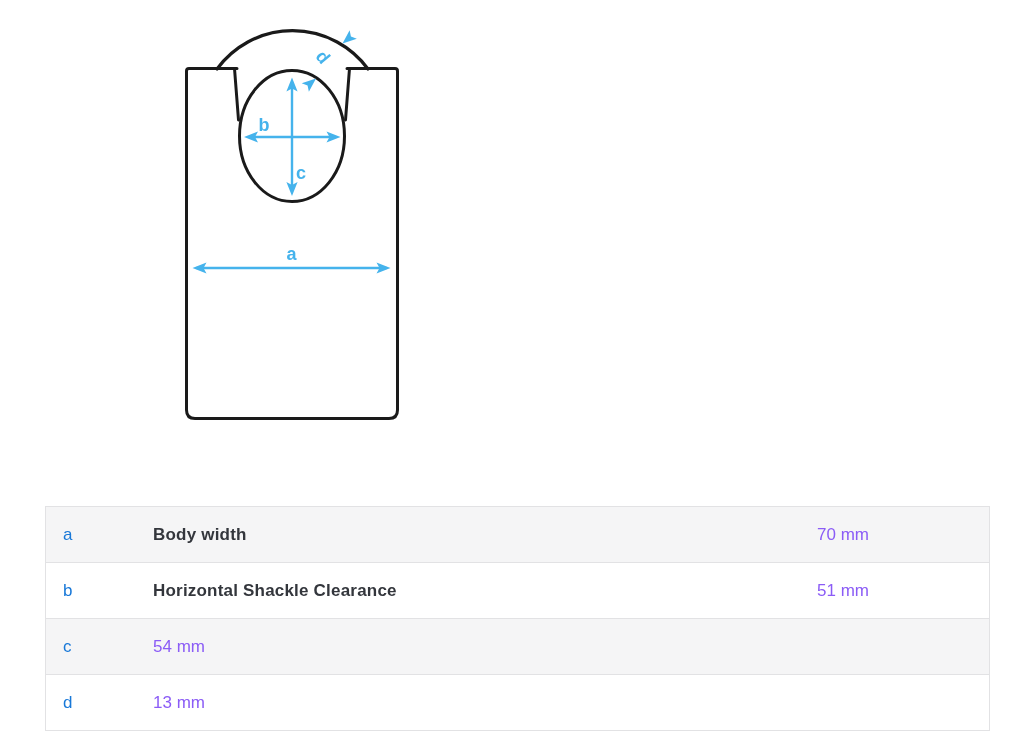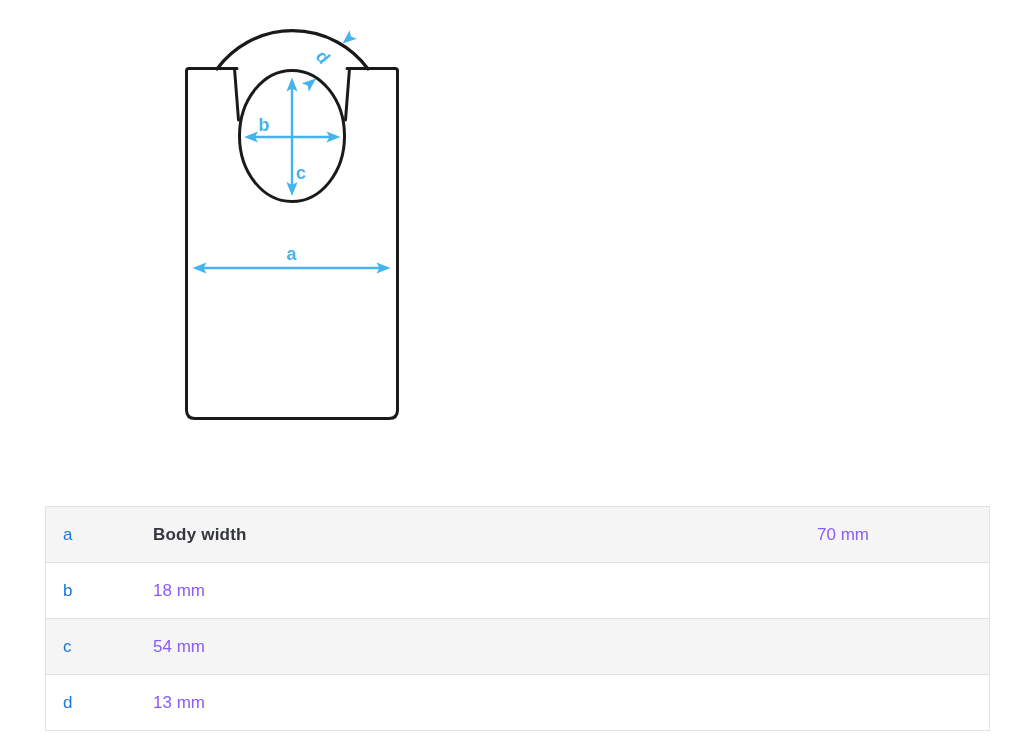--- a/index.html
+++ b/index.html
@@ -132,21 +132,22 @@
   <div class="spec-table">
 
     <div class="spec-row alt">
       <div class="cell-key">a</div>
       <div class="cell-name">Body width</div>
       <div class="cell-value">70 mm</div>
     </div>
 
     <div class="spec-row">
       <div class="cell-key">b</div>
-      <div class="cell-value">18 mm</div>
+      <div class="cell-name">Horizontal Shackle Clearance</div>
+      <div class="cell-value">51 mm</div>
     </div>
 
     <div class="spec-row alt">
       <div class="cell-key">c</div>
       <div class="cell-value">54 mm</div>
     </div>
 
     <div class="spec-row">
       <div class="cell-key">d</div>
       <div class="cell-value">13 mm</div>

